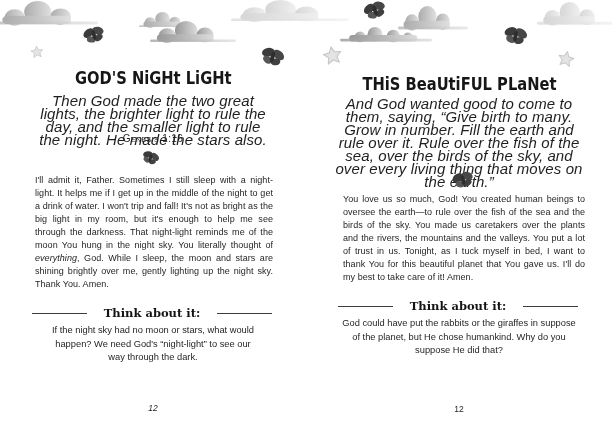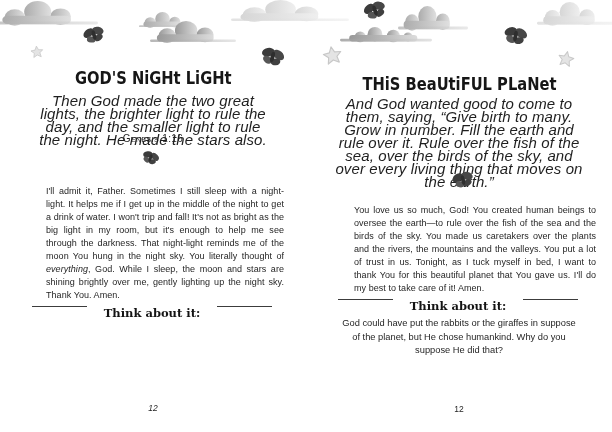--- a/index.html
+++ b/index.html
@@ -31,29 +31,29 @@
   .page-right .scripture { top:97px;  left:24px; width:258px; }
 
   .reference {
     position:absolute; margin:0; left:0; width:100%; text-align:center;
     font-variant:small-caps; font-size:10px; letter-spacing:0.4px;
   }
   .page-left  .reference { top:133px; }
   .page-right .reference { top:148px; }
 
   .prayer {
-    position:absolute; margin:12px; text-align:justify;
+    position:absolute; margin:1px; text-align:justify;
     font-size:9px; line-height:13px; letter-spacing:0.05px;
   }
   .page-left  .prayer { top:173px; left:34px; width:238px; }
   .page-right .prayer { top:192px; left:36px; width:242px; }
 
   .think-row {
     position:absolute; left:32px; right:34px;
-    display:flex; align-items:flex-start; gap:17px;
+    display:flex; align-items:center; gap:17px;
   }
   .page-left  .think-row { top:306px; }
   .page-right .think-row { top:299px; }
   .rule { flex:1; height:1px; background:#3c3c3c; }
   .think-label {
     font-family:"DejaVu Serif", serif; font-weight:bold; font-size:11.5px;
     white-space:nowrap; color:#141414;
   }
 
   .think-text {
@@ -167,20 +167,21 @@
     <p class="reference">Genesis 1:16</p>
     <svg class="decor divider-butterfly" style="left:141px; top:150px; transform:rotate(20deg)" width="19" height="16">
         <use href="#symButterfly"></use>
       </svg>
     <p class="prayer"><span>I'll admit it, Father. Sometimes I still sleep with a night-light. It helps me if I get up in the middle of the night to get a drink of water. I won't trip and fall! It's not as bright as the big light in my room, but it's enough to help me see through the darkness. That night-light reminds me of the moon You hung in the night sky. You literally thought of </span><em>everything</em><span>, God. While I sleep, the moon and stars are shining brightly over me, gently lighting up the night sky. Thank You. Amen.</span></p>
     <div class="think-row">
       <span class="rule"></span>
       <span class="think-label">Think about it:</span>
       <span class="rule"></span>
     </div>
+    <p class="think-text">If the night sky had no moon or stars, what would happen? We need God's “night-light” to see our way through the dark.</p>
     <div class="page-number">12</div>
   </section>
 
   <section class="page page-right">
     <h1 class="title"><span class="squeeze">THiS BeaUtiFUL PLaNet</span></h1>
     <p class="scripture">And God wanted good to come to them, saying, “Give birth to many. Grow in number. Fill the earth and rule over it. Rule over the fish of the sea, over the birds of the sky, and over every living thing that moves on the earth.”</p>
     <svg class="decor divider-butterfly" style="left:145px; top:170px; transform:rotate(-12deg)" width="24" height="20">
         <use href="#symButterfly"></use>
       </svg>
     <p class="prayer"><span>You love us so much, God! You created human beings to oversee the earth—to rule over the fish of the sea and the birds of the sky. You made us caretakers over the plants and the rivers, the mountains and the valleys. You put a lot of trust in us. Tonight, as I tuck myself in bed, I want to thank You for this beautiful planet that You gave us. I'll do my best to take care of it! Amen.</span><em></em><span></span></p>

